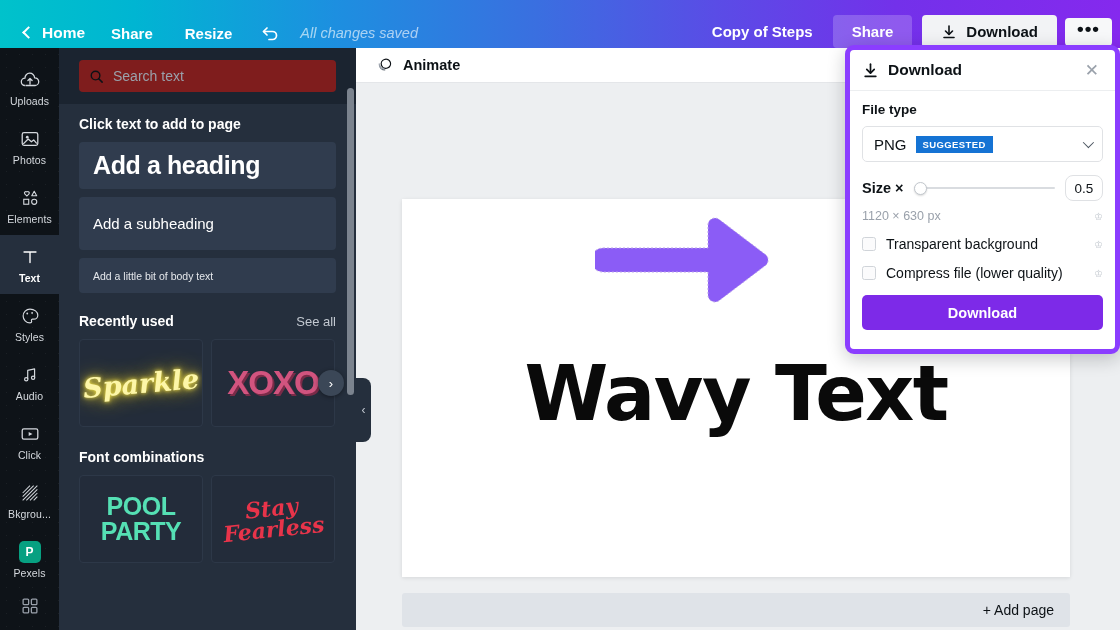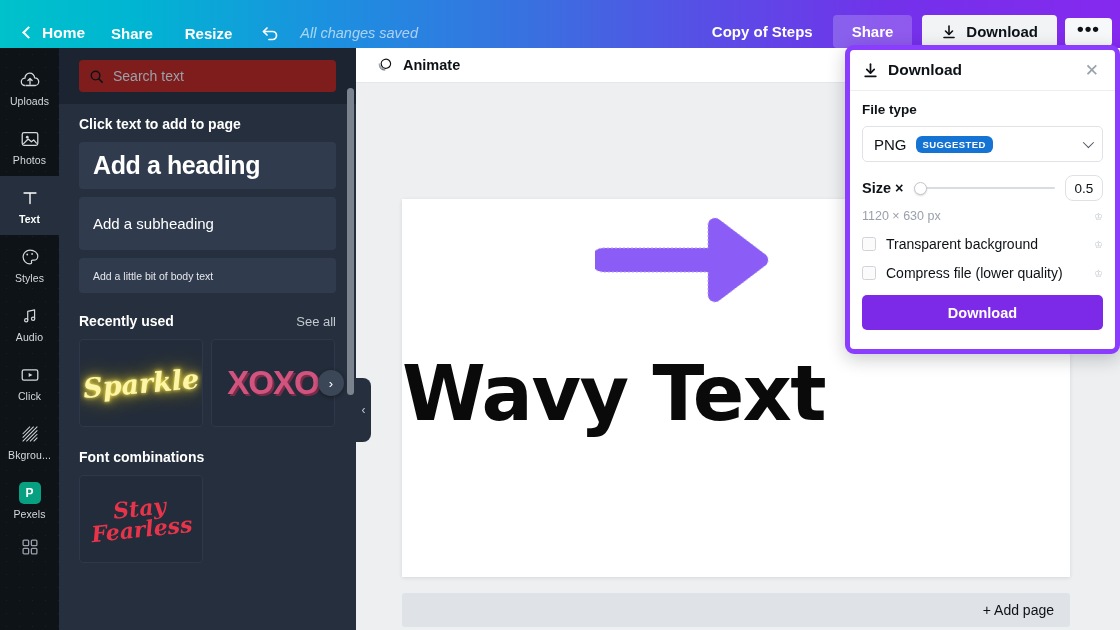--- a/index.html
+++ b/index.html
@@ -259,20 +259,21 @@
     width: 668px; height: 378px;
     background: #fff;
     box-shadow: 0 1px 4px rgba(14,19,24,0.10);
   }
   .arrow-shape {
     position: absolute; left: 193px; top: 18px;
     width: 176px; height: 86px;
   }
   .wavy-text {
     position: absolute; left: 0; right: 0; top: 150px;
+    text-align: center;
     font-size: 76px; font-weight: bold; color: #0a0a0a;
     letter-spacing: -1.5px;
     font-family: "DejaVu Sans", sans-serif;
   }
 
   .add-page-bar {
     position: absolute; left: 46px; top: 545px;
     width: 668px; height: 34px;
     background: #dfe3e8; border-radius: 3px;
     display: flex; align-items: center; justify-content: flex-end;
@@ -314,21 +315,21 @@
   }
   .dl-select {
     height: 36px; border: 1px solid #e0e2e5; border-radius: 5px;
     display: flex; align-items: center; padding: 0 11px;
     cursor: pointer; background: #fff;
   }
   .dl-select-val { font-size: 15px; color: #0d1216; }
   .badge-suggested {
     background: #1573d4; color: #fff;
     font-size: 9.5px; font-weight: bold; letter-spacing: .4px;
-    padding: 3px 7px; border-radius: 6px;
+    padding: 3px 7px; border-radius: 0;
     margin-left: 9px;
   }
   .chev-down {
     margin-left: auto;
     width: 8px; height: 8px;
     border-right: 1.8px solid #4b5560; border-bottom: 1.8px solid #4b5560;
     transform: rotate(45deg) translateY(-2px);
   }
   .dl-size-row {
     display: flex; align-items: center;
@@ -438,20 +439,29 @@
 
     <div class="rail-item">
       <svg class="rail-icon" viewBox="0 0 24 24">
         <rect x="3.5" y="5" width="17" height="14" rx="2" stroke="#d5d9de" stroke-width="1.4" fill="none"></rect>
         <circle cx="9" cy="10" r="1.5" fill="#d5d9de"></circle>
         <path d="M5 17 L10 12 L13.5 15 L16 13 L19 16.5" stroke="#d5d9de" stroke-width="1.4" fill="none" stroke-linecap="round" stroke-linejoin="round"></path>
       </svg>
       <span class="rail-label">Photos</span>
     </div>
 
+    <div class="rail-item">
+      <svg class="rail-icon" viewBox="0 0 24 24">
+        <path d="M6.3 7.6 a1.6 1.6 0 0 1 2.3-2.2 a1.6 1.6 0 0 1 2.3 2.2 L8.6 9.9 Z" stroke="#d5d9de" stroke-width="1.2" fill="none"></path>
+        <path d="M16.6 4.7 L19.3 9.6 H13.9 Z" stroke="#d5d9de" stroke-width="1.2" fill="none" stroke-linejoin="round"></path>
+        <rect x="5.2" y="13.4" width="5.4" height="5.4" stroke="#d5d9de" stroke-width="1.2" fill="none"></rect>
+        <circle cx="16.6" cy="16.1" r="2.8" stroke="#d5d9de" stroke-width="1.2" fill="none"></circle>
+      </svg>
+      <span class="rail-label">Elements</span>
+    </div>
 
     <div class="rail-item active">
       <svg class="rail-icon" viewBox="0 0 24 24">
         <path d="M5.5 6.5 H18.5 M12 6.5 V18" stroke="#ffffff" stroke-width="1.5" fill="none" stroke-linecap="round"></path>
       </svg>
       <span class="rail-label">Text</span>
     </div>
 
     <div class="rail-item">
       <svg class="rail-icon" viewBox="0 0 24 24">
@@ -542,20 +552,26 @@
         <div class="thumb">
           <span class="xoxo">XOXO</span>
         </div>
         <div class="carousel-next">›</div>
       </div>
 
       <div class="sec-title" style="margin-top:22px;">Font combinations</div>
 
       <div class="thumb-row">
         <div class="thumb">
+          <div class="pool-party">
+            <div>POOL</div>
+            <div>PARTY</div>
+          </div>
+        </div>
+        <div class="thumb">
           <div class="stay-fearless">
             <div>Stay</div>
             <div>Fearless</div>
           </div>
         </div>
       </div>
     </div>
 
     <div class="panel-scrollbar"></div>
   </div>

